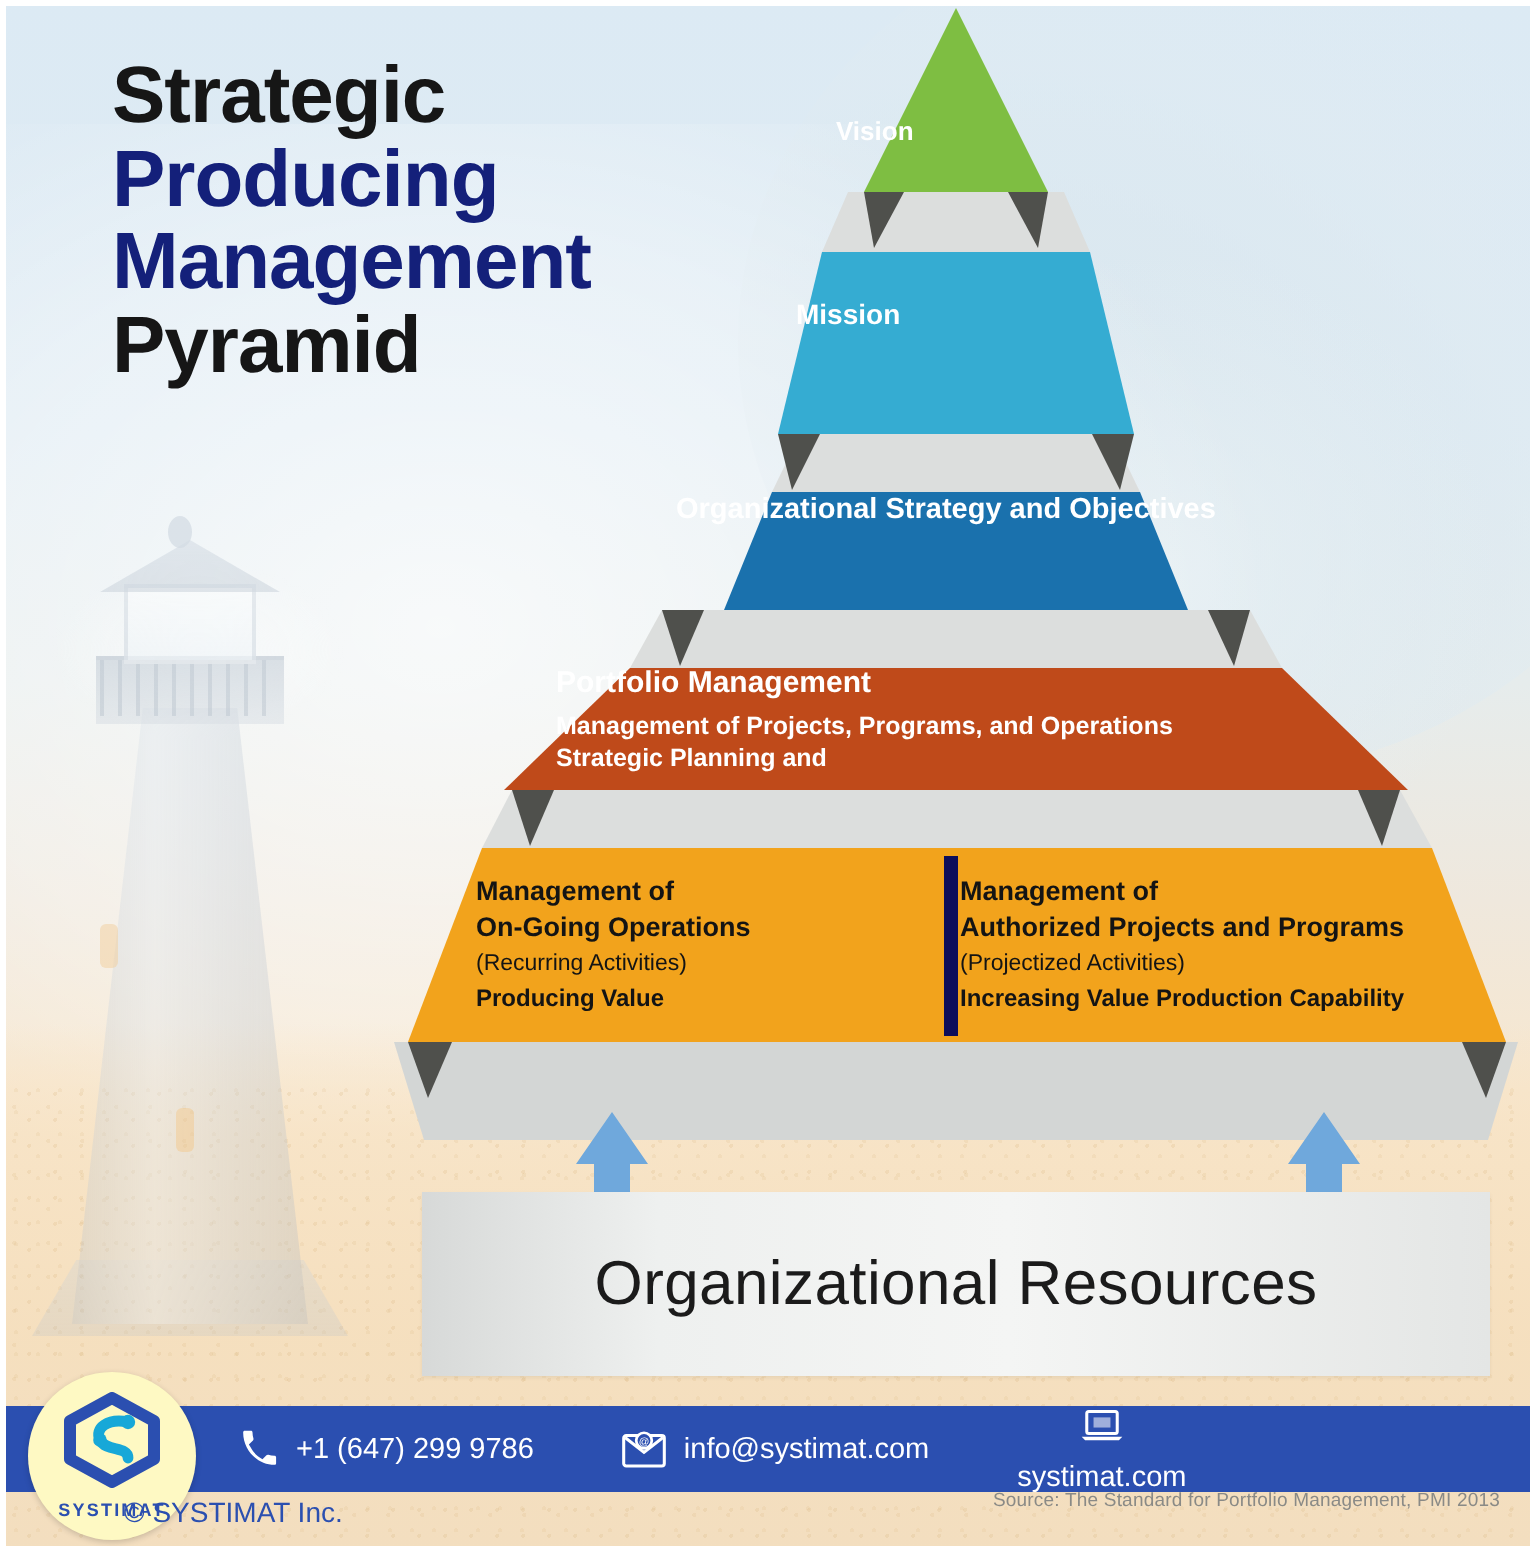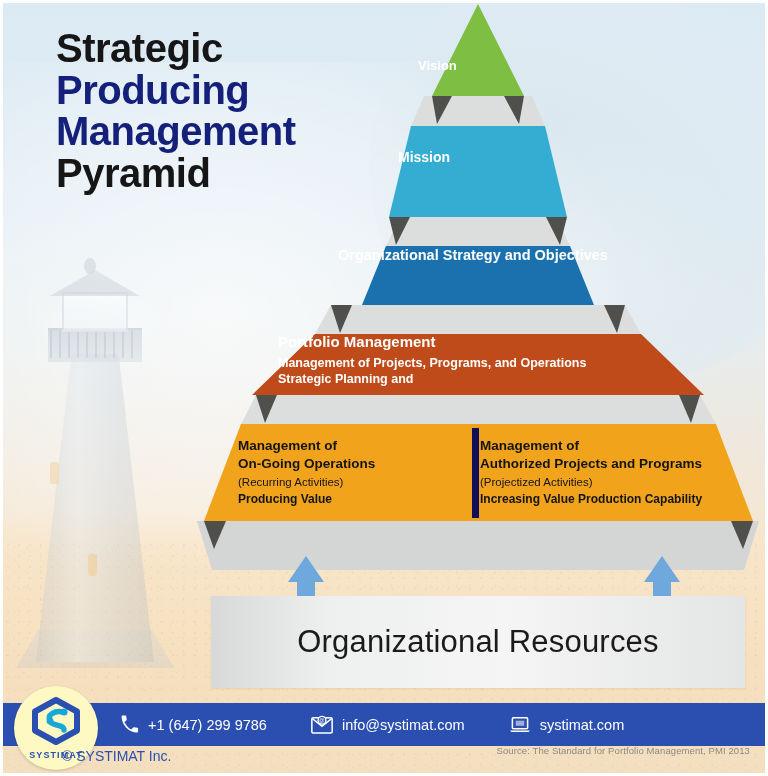--- a/index.html
+++ b/index.html
@@ -144,21 +144,21 @@
 
   
   .footer-bar {
     position:absolute; left:0; top:703px; width:768px; height:43px;
     background:#2b4fb0;
     display:flex; align-items:center; gap:0;
   }
   .contact { display:flex; align-items:center; gap:9px; color:#ffffff; font-size:14.5px; }
   #contact-phone { margin-left:120px; }
   #contact-email { margin-left:44px; }
-  #contact-web   { margin-left:44px; }
+  #contact-web   { margin-left:44px;flex-direction:column; }
   .contact svg { display:block; }
 
   .logo-badge {
     position:absolute; left:14px; top:686px; width:84px; height:84px;
     border-radius:50%; background:#fef9c3;
     display:flex; flex-direction:column; align-items:center; justify-content:center;
     box-shadow:0 1px 3px rgba(0,0,0,.18);
   }
   .logo-badge .logo-text {
     font-size:9px; font-weight:bold; color:#2b4fb0; letter-spacing:1.1px; margin-top:1px;

